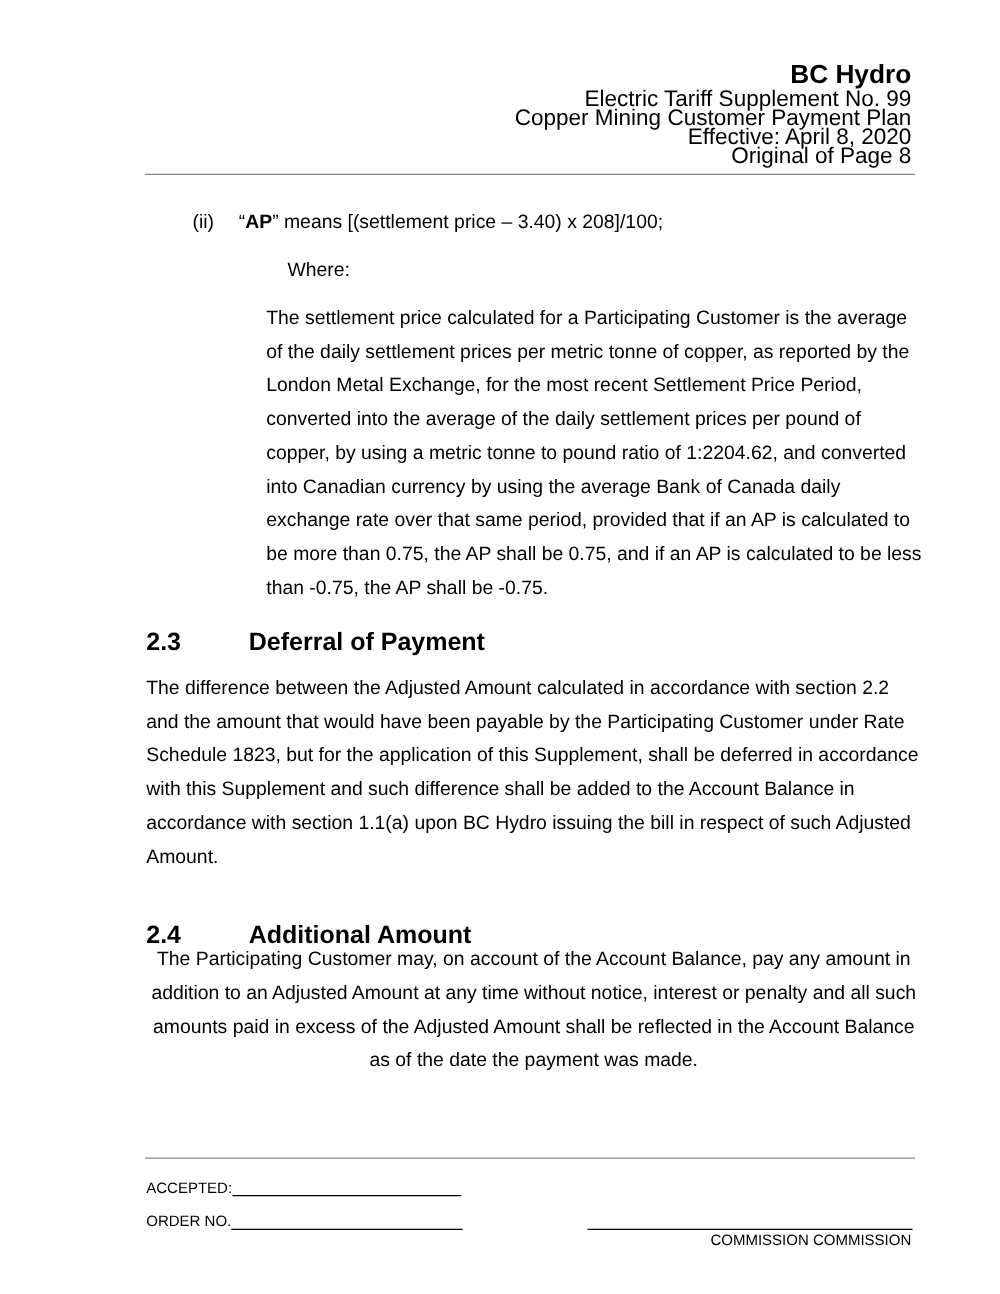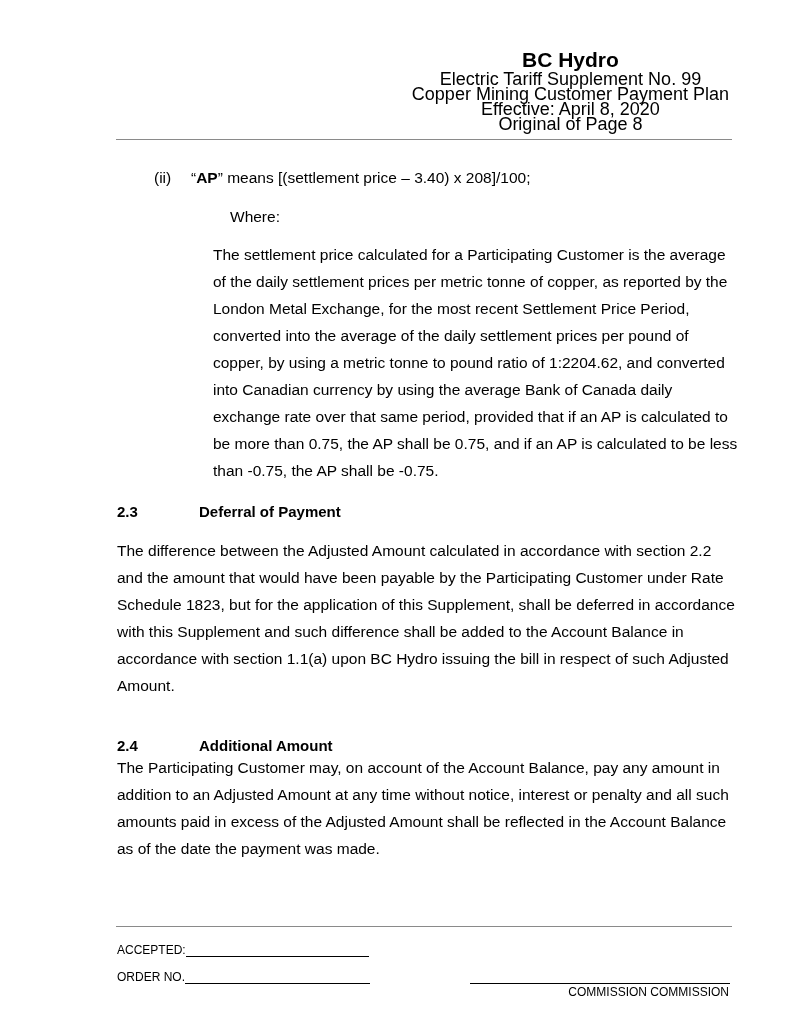--- a/index.html
+++ b/index.html
@@ -1,28 +1,28 @@
 <!DOCTYPE html>
 <html><head>
 <meta charset="utf-8">
 <style>
   html, body { margin:0; padding:0; background:#ffffff; }
   body { width:800px; height:1035px; position:relative; overflow:hidden;
          font-family:"Liberation Sans", sans-serif; color:#000; }
-  .hdr { position:absolute; right:71px; top:48px; text-align:center; }
+  .hdr { position:absolute; right:71px; top:48px; text-align:right; }
   .hdr .org { font-size:21px; font-weight:bold; line-height:24px; }
   .hdr .line { font-size:18px; line-height:15px; }
   .rule { position:absolute; left:116px; width:616px; height:0; border-top:1.5px solid #8a8a8a; }
   .p { position:absolute; font-size:15.5px; line-height:27px; }
   .body-text { left:117px; width:620px; }
   .def { left:154px; top:164px; }
   .def .num { display:inline-block; width:37px; }
   .where { left:191px; top:203px;margin-left:39px; }
   .indent { left:213px; top:241px; width:525px; }
-  .sec { position:absolute; left:117px; font-size:15px; font-weight:bold; }
+  .sec { position:absolute; left:117px; font-size:20px; font-weight:bold; }
   .sec .n { display:inline-block; width:82px; }
   .foot { position:absolute; font-size:12px; }
   .uline { display:inline-block; border-bottom:1px solid #000; vertical-align:bottom; }
 </style>
 </head>
 <body>
 
 <div class="hdr">
   <div class="org">BC Hydro</div>
   <div class="line">Electric Tariff Supplement No. 99</div>
@@ -39,21 +39,21 @@
 <div class="p indent">The settlement price calculated for a Participating Customer is the average of the daily settlement prices per metric tonne of copper, as reported by the London Metal Exchange, for the most recent Settlement Price Period, converted into the average of the daily settlement prices per pound of copper, by using a metric tonne to pound ratio of 1:2204.62, and converted into Canadian currency by using the average Bank of Canada daily exchange rate over that same period, provided that if an AP is calculated to be more than 0.75, the AP shall be 0.75, and if an AP is calculated to be less than -0.75, the AP shall be -0.75.</div>
 
 <div class="sec" style="top:503px;">
   <span class="n">2.3</span><span>Deferral of Payment</span>
 </div>
 <div class="p body-text" style="top:537px;">The difference between the Adjusted Amount calculated in accordance with section 2.2 and the amount that would have been payable by the Participating Customer under Rate Schedule 1823, but for the application of this Supplement, shall be deferred in accordance with this Supplement and such difference shall be added to the Account Balance in accordance with section 1.1(a) upon BC Hydro issuing the bill in respect of such Adjusted Amount.</div>
 
 <div class="sec" style="top:737px;">
   <span class="n">2.4</span><span>Additional Amount</span>
 </div>
-<div class="p body-text" style="top:754px;">The Participating Customer may, on account of the Account Balance, pay any amount in addition to an Adjusted Amount at any time without notice, interest or penalty and all such amounts paid in excess of the Adjusted Amount shall be reflected in the Account Balance as of the date the payment was made.</div>
+<div class="p body-text" style="top:754px;text-align:center;">The Participating Customer may, on account of the Account Balance, pay any amount in addition to an Adjusted Amount at any time without notice, interest or penalty and all such amounts paid in excess of the Adjusted Amount shall be reflected in the Account Balance as of the date the payment was made.</div>
 
 <div class="rule" style="top:926px;"></div>
 
 <div class="foot" style="left:117px; top:943px;">
   <span>ACCEPTED:</span><span class="uline" style="width:183px;"></span>
 </div>
 <div class="foot" style="left:117px; top:970px;">
   <span>ORDER NO.</span><span class="uline" style="width:185px;"></span>
 </div>
 <div style="position:absolute; left:470px; top:983px; width:260px; border-top:1px solid #000;"></div>

